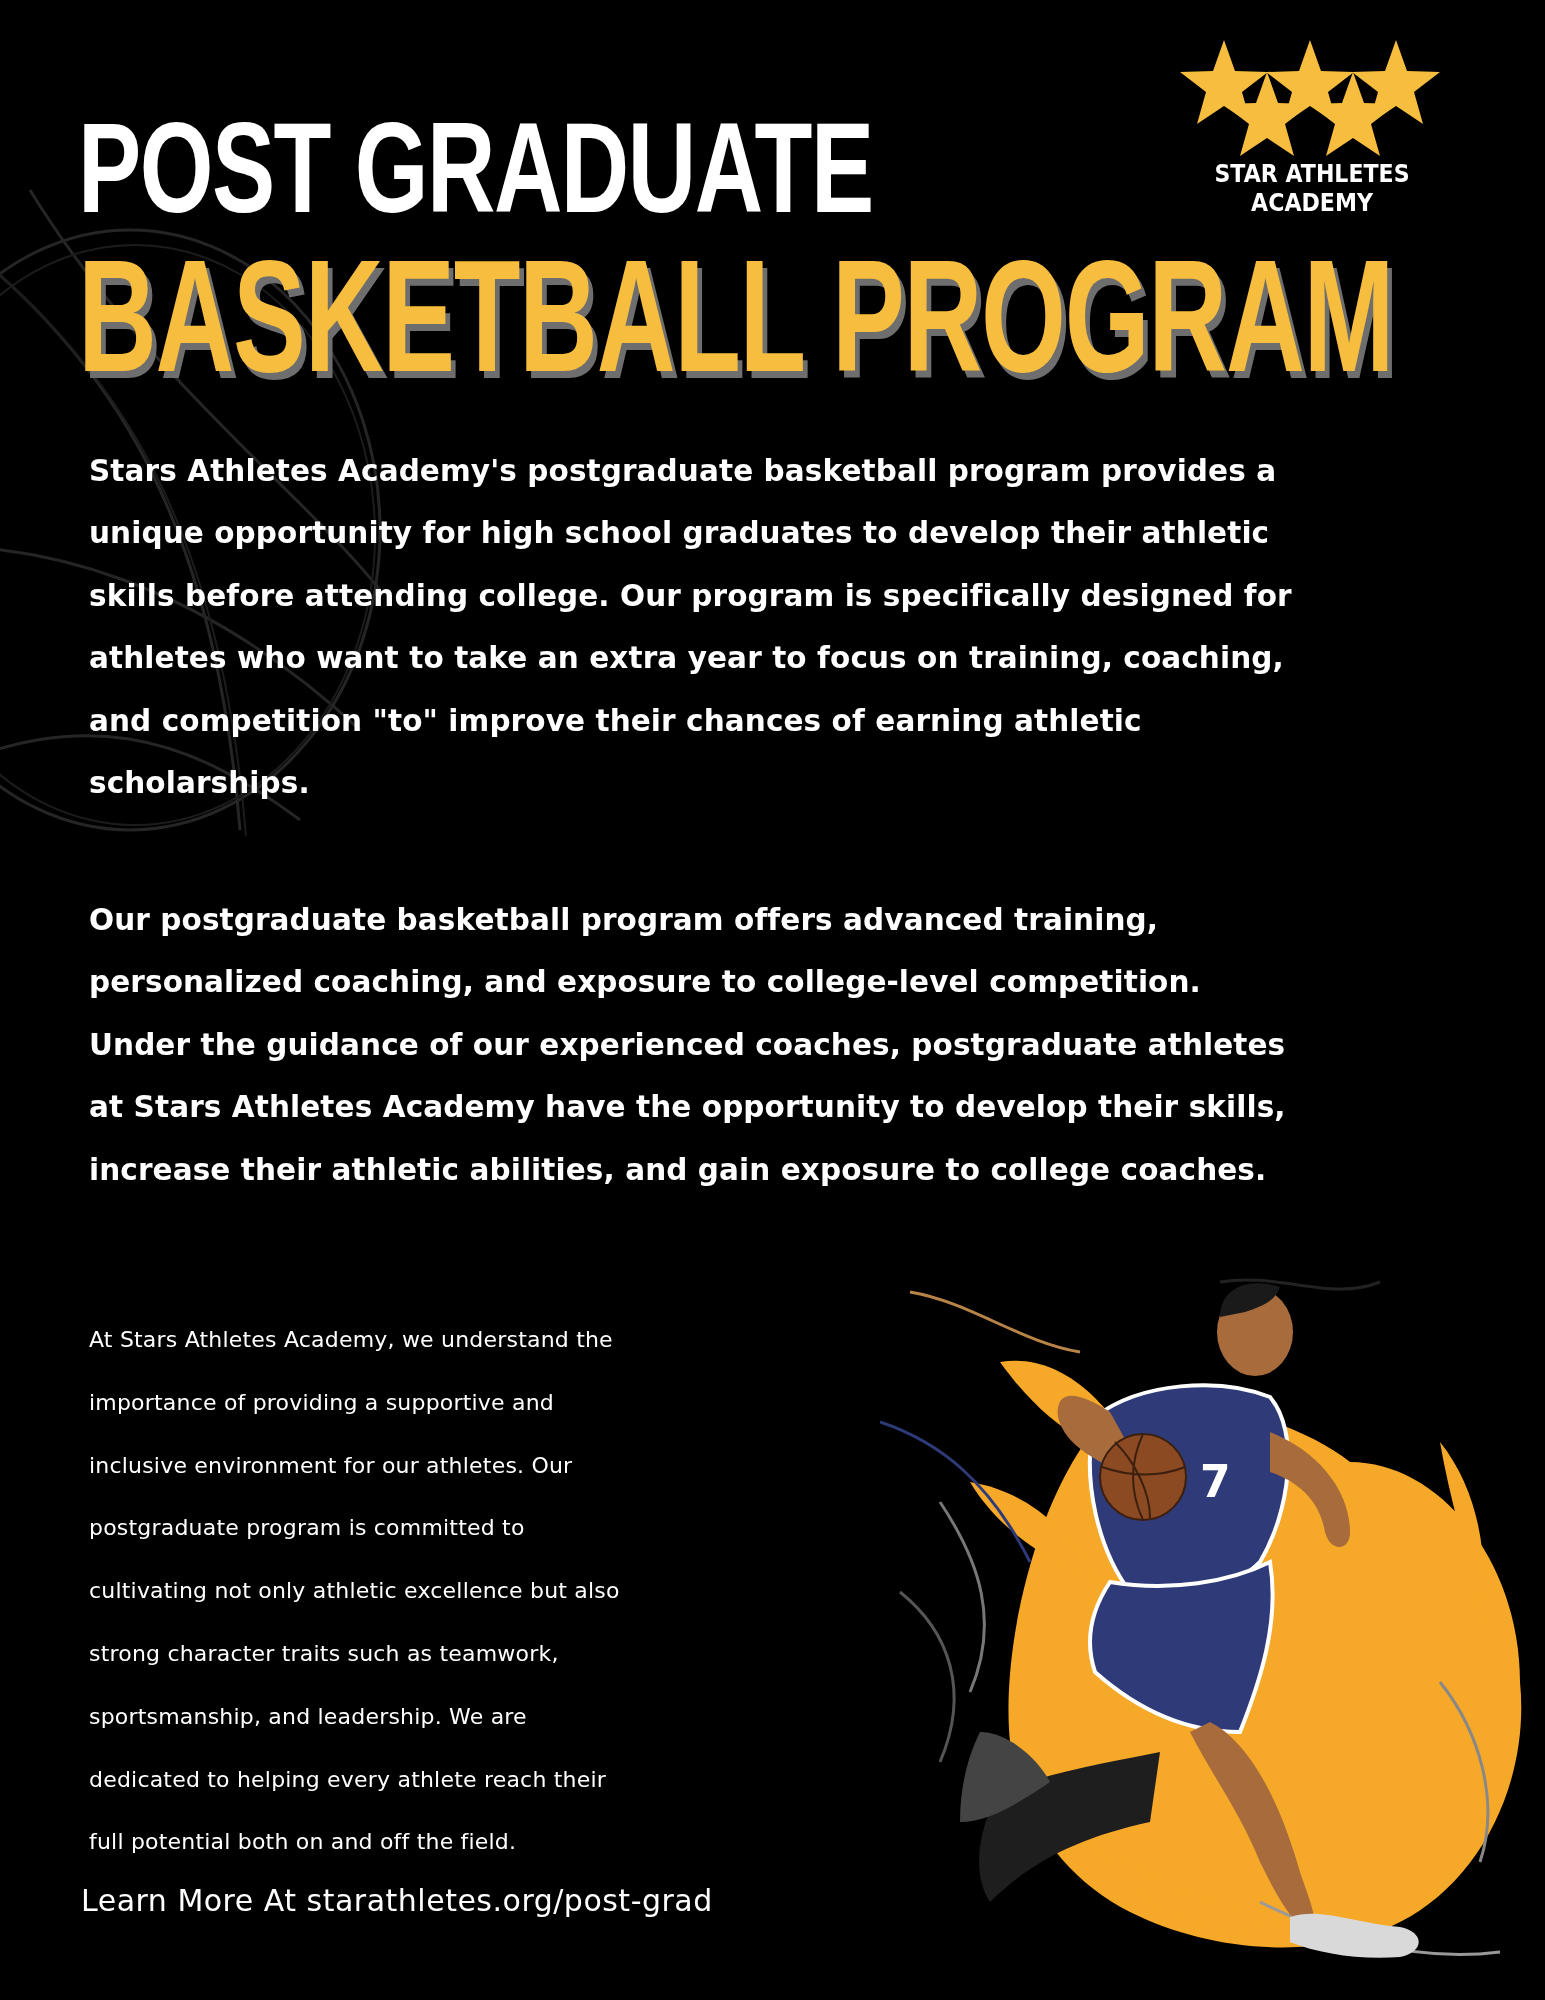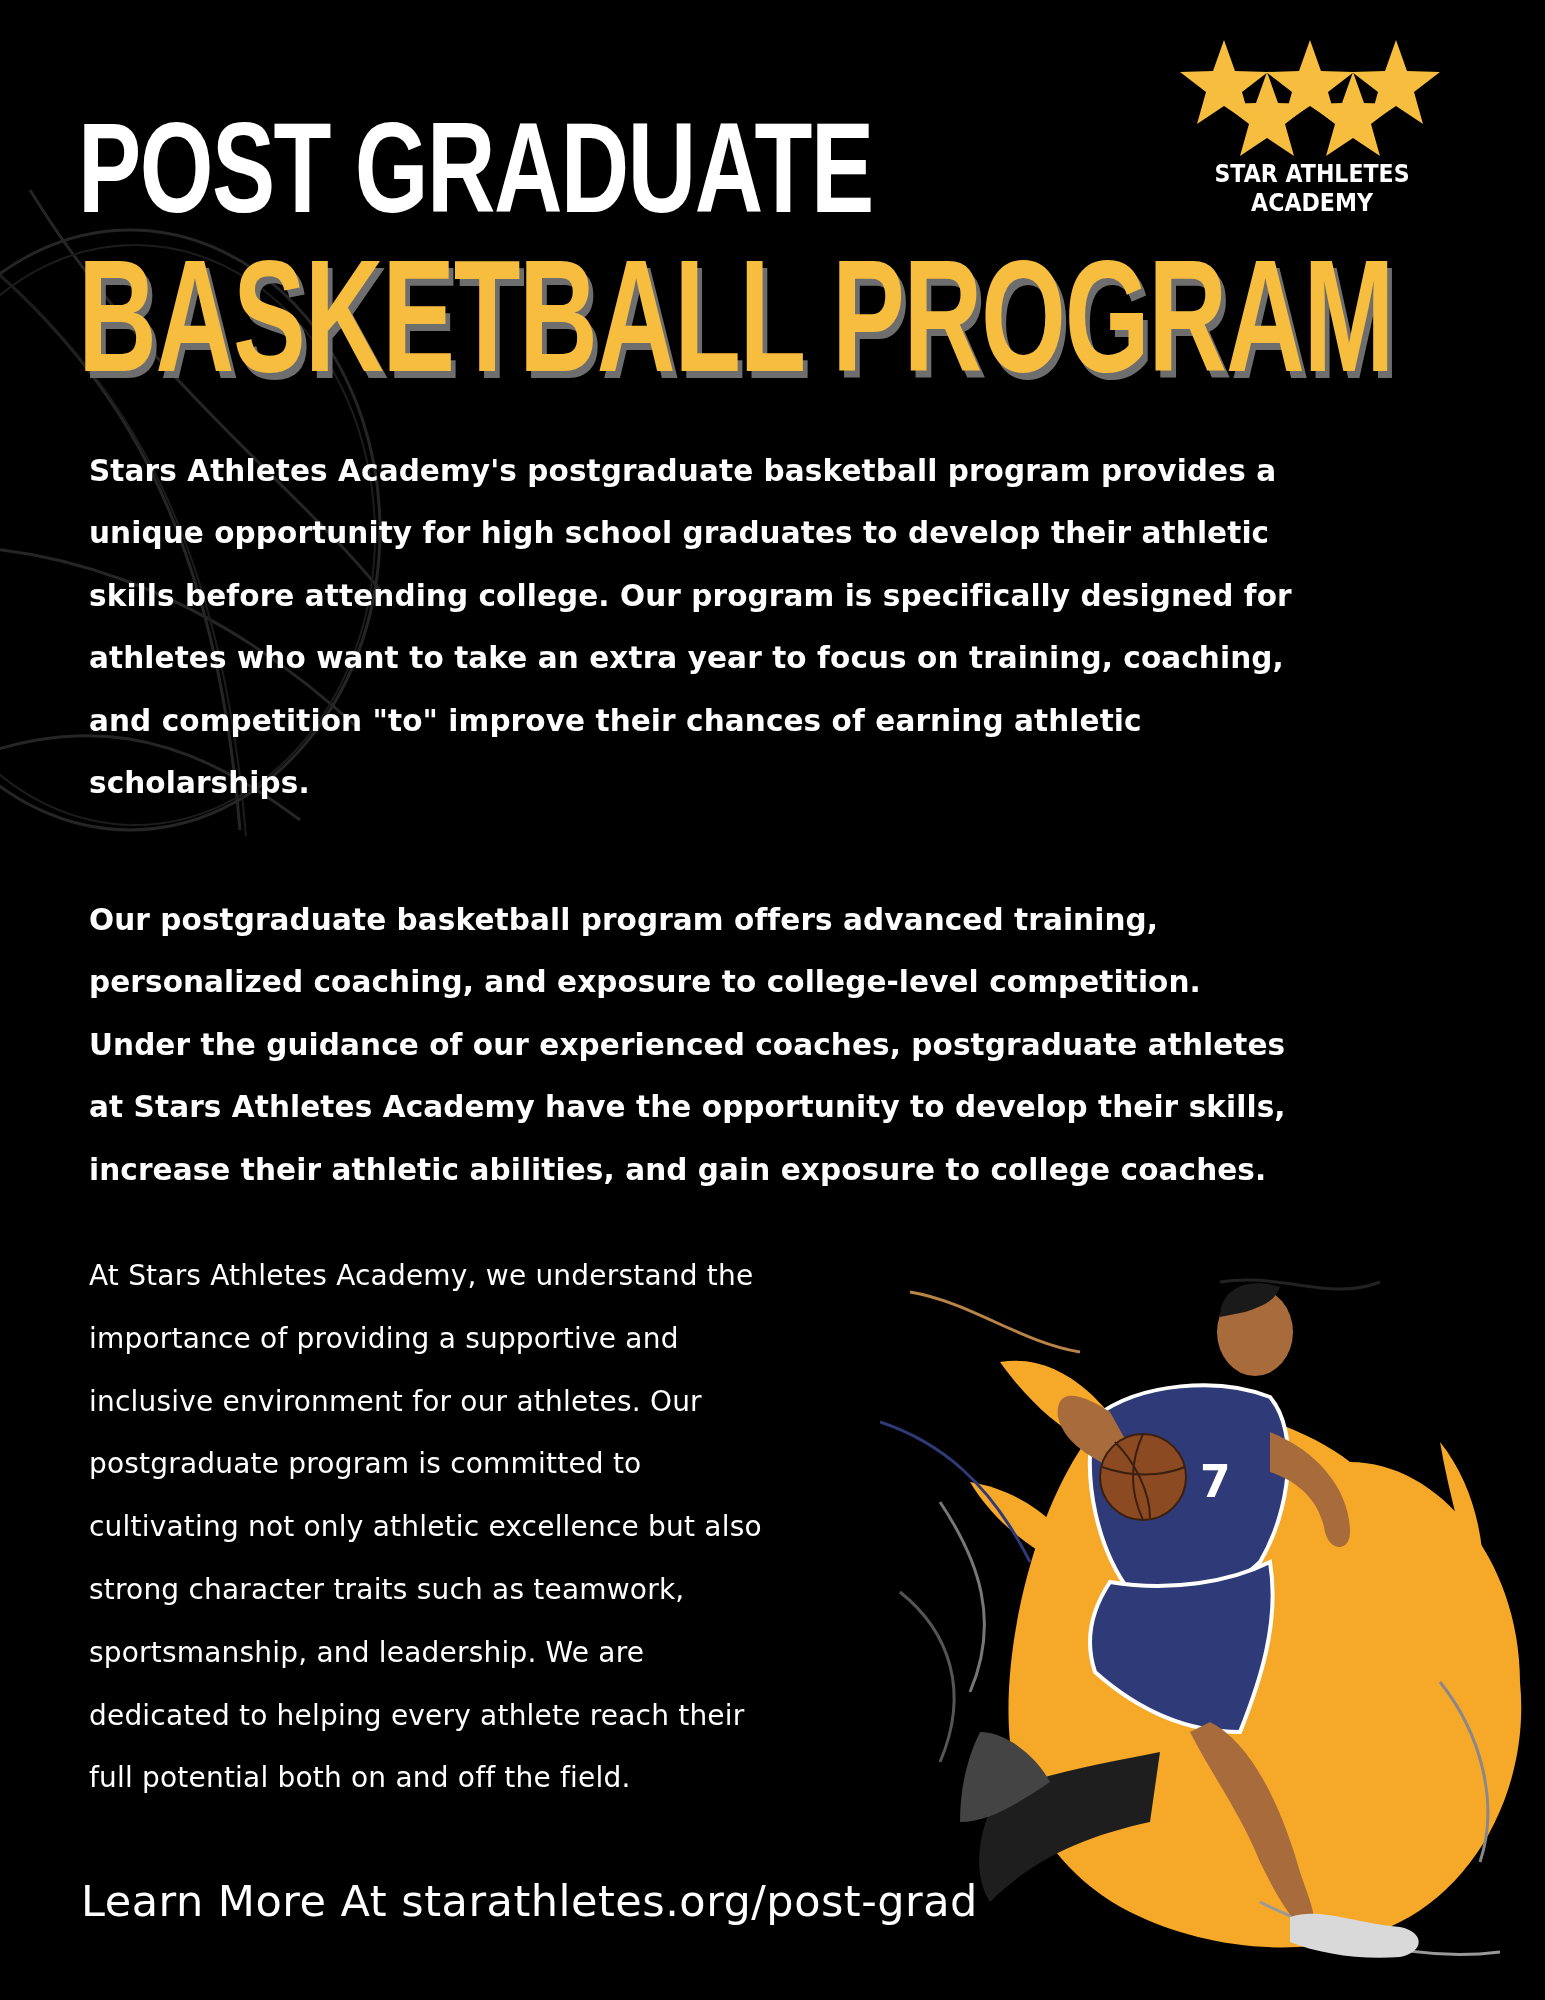--- a/index.html
+++ b/index.html
@@ -29,26 +29,26 @@
     color: #ffffff; transform: scaleX(0.92); transform-origin: center top;
   }
   .para {
     position: absolute; left: 81px; margin: 8px; white-space: pre-line;
     font-size: 29.5px; line-height: 62.4px; color: #ffffff;
   }
   .para.bold { font-family: "DejaVu Sans", sans-serif; font-weight: 700; letter-spacing: 0.1px; }
   .p1 { top: 432px; width: 1260px; }
   .p2 { top: 881px; width: 1260px; }
   .p3 {
-    top: 1237px; width: 820px; font-family: "DejaVu Sans", sans-serif; font-weight: 400;
-    font-size: 28px; line-height: 62.8px; letter-spacing: 0.2px;
+    top: 1301px; width: 820px; font-family: "DejaVu Sans", sans-serif; font-weight: 400;
+    font-size: 22px; line-height: 62.8px; letter-spacing: 0.2px;
   }
   .footer {
     position: absolute; left: 81px; top: 1876px; margin: 0;
-    font-family: "DejaVu Sans", sans-serif; font-weight: 400; font-size: 43px; line-height: 50px;
+    font-family: "DejaVu Sans", sans-serif; font-weight: 400; font-size: 30px; line-height: 50px;
     letter-spacing: 0.5px; color: #ffffff; white-space: nowrap;
   }
   .player { position: absolute; left: 880px; top: 1262px; width: 665px; height: 738px; }
 </style>
 </head>
 <body>
 
 <svg class="bg-ball" viewBox="0 0 520 700">
   <g fill="none" stroke="#2a2a2a" stroke-width="3" opacity="0.9">
     <ellipse cx="250" cy="360" rx="250" ry="300"></ellipse>

